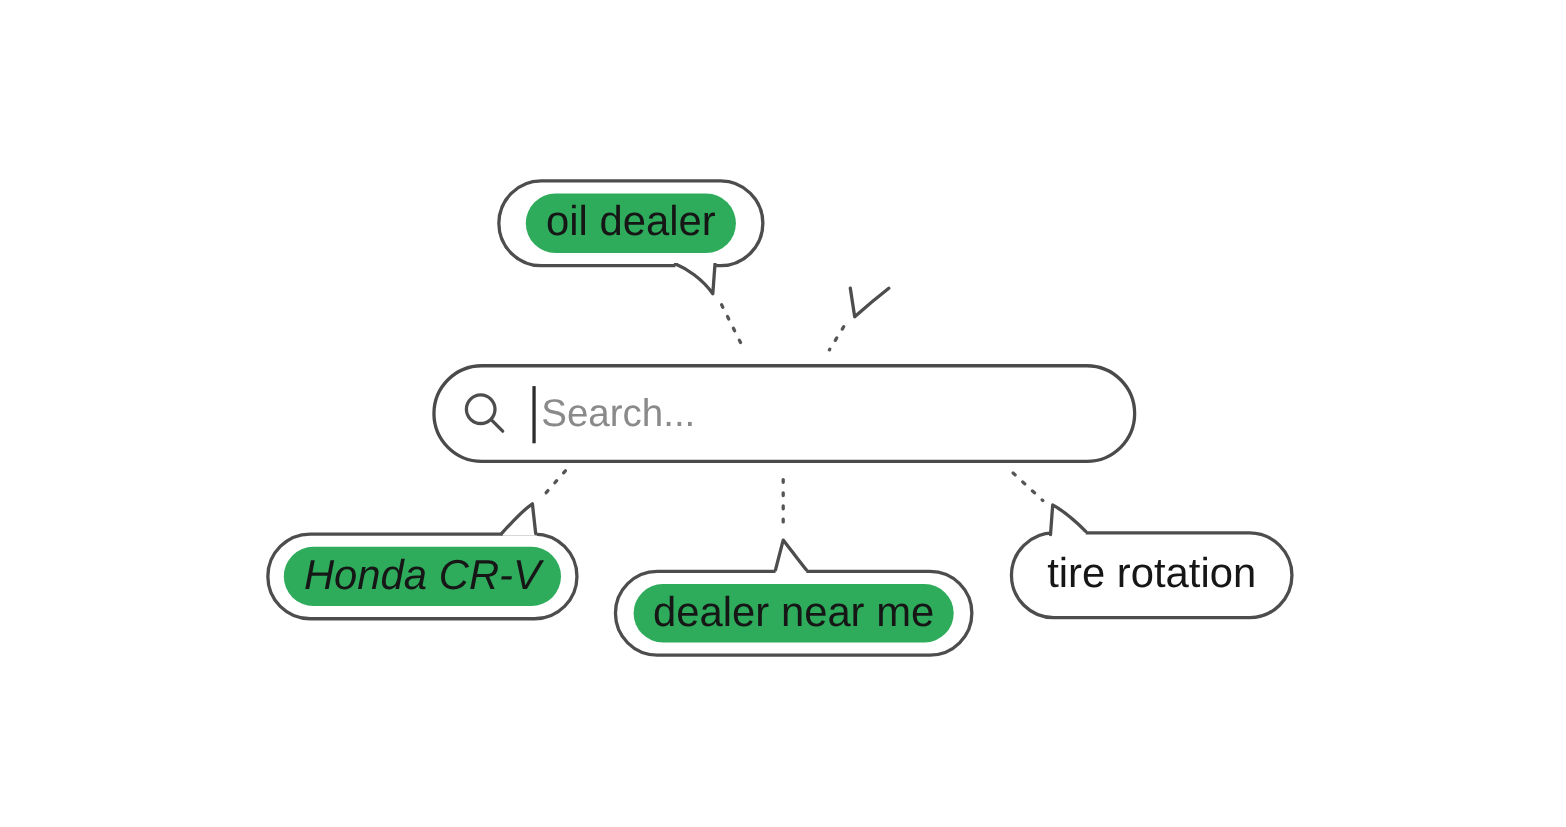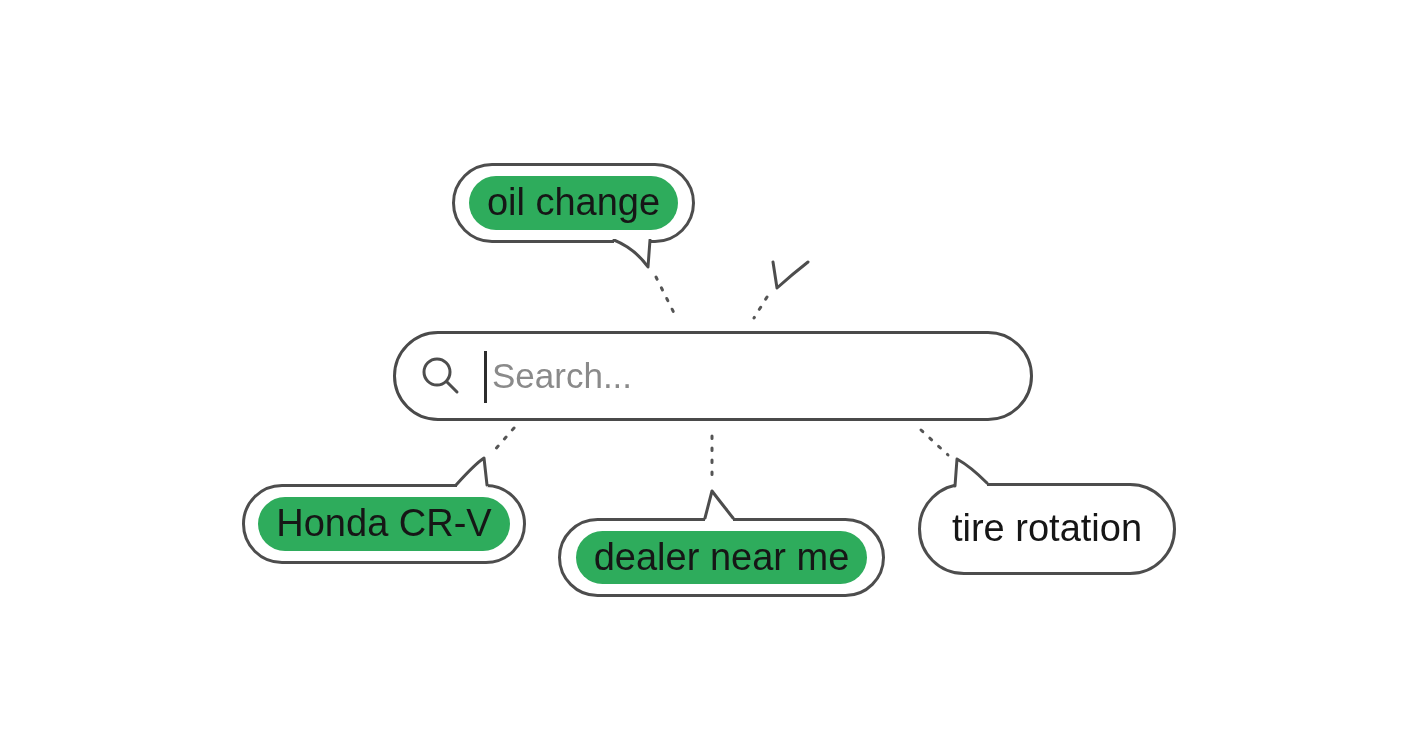--- a/index.html
+++ b/index.html
@@ -52,23 +52,23 @@
     background: #2eac5c;
   }
   .tail {
     position: absolute;
     z-index: 3;
     pointer-events: none;
   }
 
   #bubble-oil    { left: 452px; top: 163px; width: 243px; height: 80px; }
   #bubble-suv    { left: 733px; top: 192px; width: 337px; height: 70px; }
-  #bubble-honda  { left: 242px; top: 484px; width: 284px; height: 80px; }
+  #bubble-honda  { left: 242px; top: 484px; width: 284px; height: 80px; font-style: italic; }
   #bubble-dealer { left: 558px; top: 518px; width: 327px; height: 79px; }
-  #bubble-tire   { left: 918px; top: 483px; width: 258px; height: 92px; }
+  #bubble-tire   { left: 918px; top: 483px; width: 258px; height: 80px; }
 
   #tail-oil    { left: 610px; top: 239px; }
   #tail-suv    { left: 769px; top: 260px; }
   #tail-honda  { left: 454px; top: 454px; }
   #tail-dealer { left: 701px; top: 487px; }
   #tail-tire   { left: 951px; top: 456px; }
 
   
   .search-bar {
     position: absolute;
@@ -121,21 +121,21 @@
     <g stroke="#555555" stroke-width="3" stroke-linecap="round" stroke-dasharray="2.5 9.5" fill="none">
       <path d="M656,277 L676,317"></path>
       <path d="M767,297 L754,318"></path>
       <path d="M514,428 L492,453"></path>
       <path d="M712,436 L712,482"></path>
       <path d="M921,430 L948,455"></path>
     </g>
   </svg>
 
   <div class="bubble" id="bubble-oil">
-    <span class="chip hl">oil change</span>
+    <span class="chip hl">oil dealer</span>
   </div>
   <svg class="tail" id="tail-oil" width="48" height="34" viewBox="0 0 48 34">
     <rect x="4" y="0" width="37" height="5" fill="#ffffff"></rect>
     <path d="M4,1 C14,5 28,14 38,28 L40,1" fill="#ffffff" stroke="#4d4d4d" stroke-width="3" stroke-linejoin="round" stroke-linecap="round"></path>
   </svg>
 
   <svg class="tail" id="tail-suv" width="46" height="34" viewBox="0 0 46 34">
     <rect x="4" y="0" width="35" height="5" fill="#ffffff"></rect>
     <path d="M4,2 L8,28 C18,19 30,9 39,2" fill="#ffffff" stroke="#4d4d4d" stroke-width="3" stroke-linejoin="round" stroke-linecap="round"></path>
   </svg>

